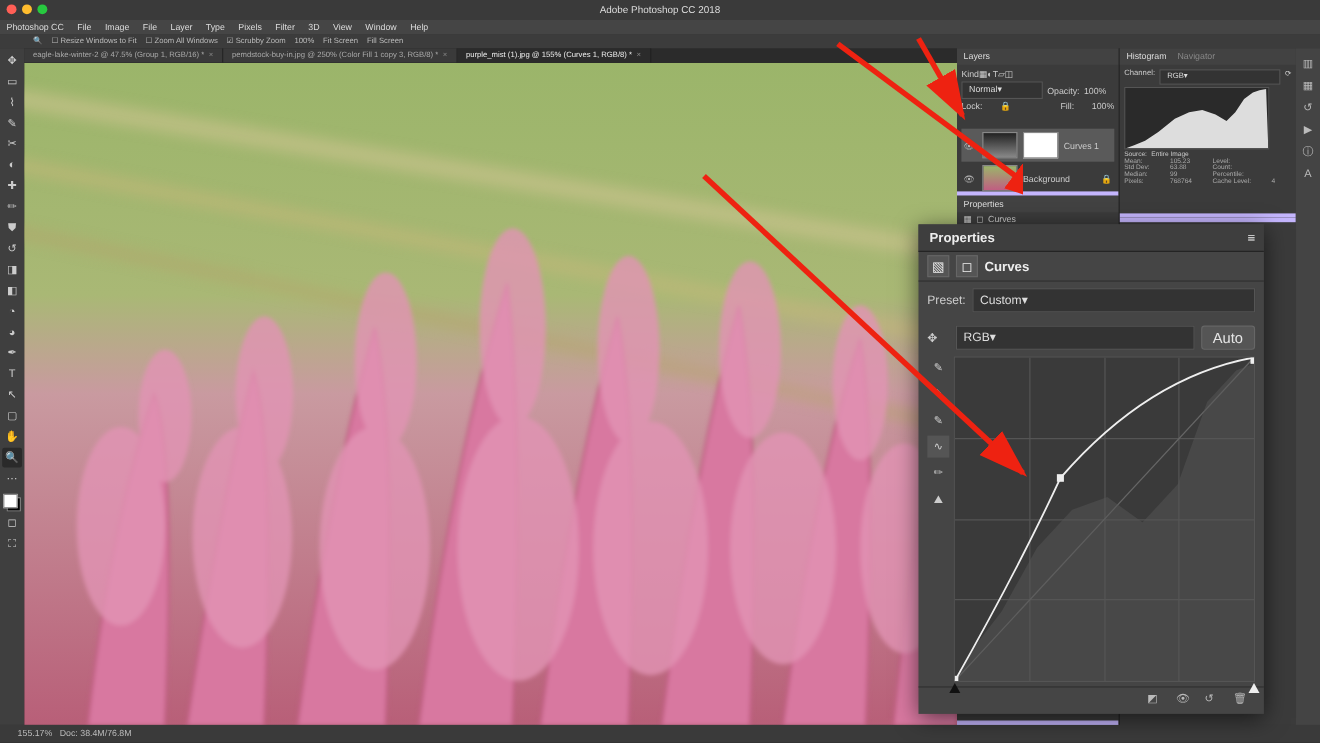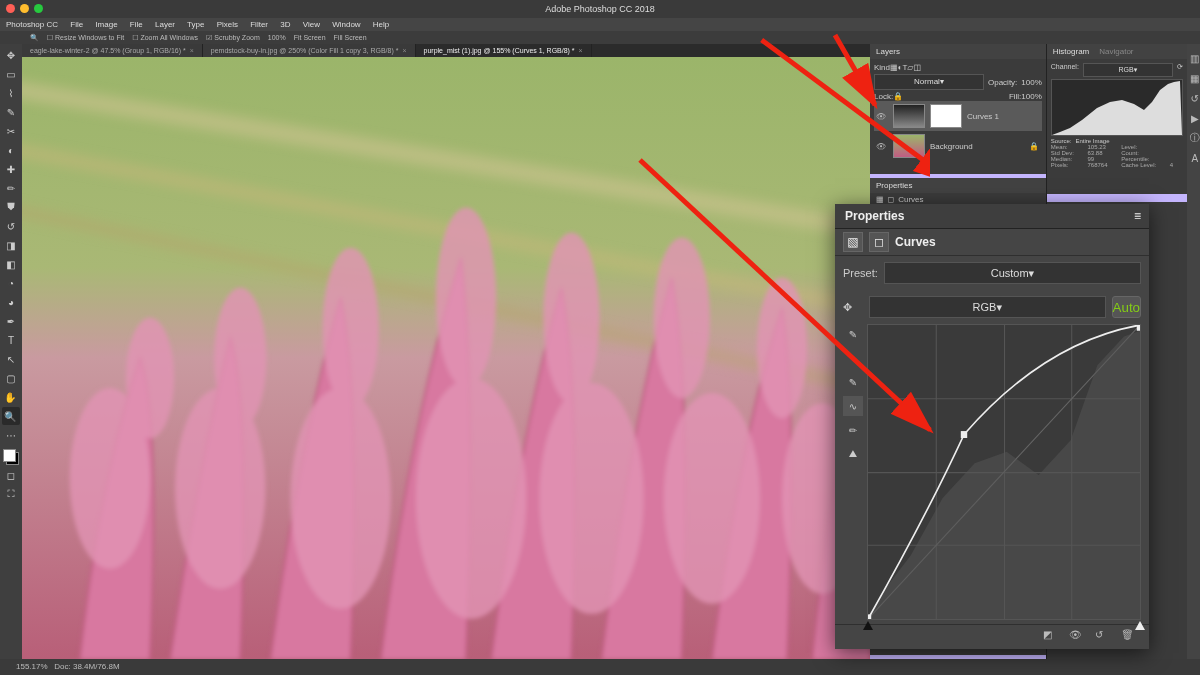--- a/index.html
+++ b/index.html
@@ -34,22 +34,22 @@
   .eye{width:12px;color:#bbb}
   .thumb{width:30px;height:22px;background:#666;border:1px solid #888}
   .thumb.mask{background:#fff}
   .histo-body{padding:4px}
   .histo-graph{width:130px;height:55px;background:#2a2a2a;border:1px solid #555;position:relative;overflow:hidden}
   .propfloat{position:absolute;top:204px;left:835px;width:314px;height:445px;background:#454545;box-shadow:0 4px 20px rgba(0,0,0,.6);z-index:50;display:flex;flex-direction:column}
   .pf-title{height:24px;background:#3e3e3e;line-height:24px;padding-left:10px;font-size:12px;font-weight:600;color:#eee;border-bottom:1px solid #222}
   .pf-sub{height:26px;display:flex;align-items:center;padding-left:8px;gap:6px;font-size:12px;color:#eee;border-bottom:1px solid #2f2f2f}
   .pf-sub .ibox{width:18px;height:18px;background:#555;border:1px solid #666;display:flex;align-items:center;justify-content:center}
   .pf-row{display:flex;align-items:center;padding:6px 8px;gap:6px;font-size:11px}
-  .pf-sel{flex:1;background:#333;border:1px solid #555;height:20px;line-height:20px;padding:0 24px;color:#ddd;display:flex;justify-content:center;align-items:center}
-  .pf-btn{background:#555;border:1px solid #666;height:22px;padding:0 0;color:#84cc16;border-radius:3px}
+  .pf-sel{flex:1;background:#333;border:1px solid #555;height:20px;line-height:20px;padding:0 6px;color:#ddd;display:flex;justify-content:flex-start;align-items:center}
+  .pf-btn{background:#555;border:1px solid #666;height:22px;padding:0 10px;color:#e5e5e5;border-radius:3px}
   .pf-body{flex:1;display:flex;padding:0 8px 4px 8px;gap:4px}
   .pf-tools{width:20px;display:flex;flex-direction:column;gap:4px}
   .pf-tools div{width:20px;height:20px;display:flex;align-items:center;justify-content:center;color:#ccc}
   .pf-tools div.sel{background:#555}
   .curve-box{flex:1;background:#3a3a3a;border:1px solid #555;position:relative}
   .pf-foot{height:24px;display:flex;justify-content:flex-end;align-items:center;gap:8px;padding-right:10px;border-top:1px solid #2f2f2f}
   .pf-foot div{width:18px;height:16px;color:#bbb}
   .triS{width:0;height:0;border-left:5px solid transparent;border-right:5px solid transparent;border-bottom:9px solid #333;position:absolute}
   .arrow{position:absolute;z-index:100;pointer-events:none}
   svg{display:block}
@@ -202,21 +202,21 @@
           <span>◫</span>
         </div>
         <div style="display:flex;gap:4px;margin-bottom:2px;align-items:center">
           <div class="pf-sel" style="height:14px;flex:0 0 60px">
               <span>Normal</span>
               <span>▾</span>
             </div>
           <span>Opacity:</span>
           <span>100%</span>
         </div>
-        <div style="display:flex;gap:0;margin-bottom:0">
+        <div style="display:flex;gap:16px;margin-bottom:16px">
           <span>Lock:</span>
           <span>🔒</span>
           <span style="margin-left:auto">Fill:</span>
           <span>100%</span>
         </div>
         <div class="layer-row sel">
           <span class="eye">👁</span>
           <div class="thumb" style="background:linear-gradient(#222,#888)"></div>
           <div class="thumb mask"></div>
           <span>Curves 1</span>

